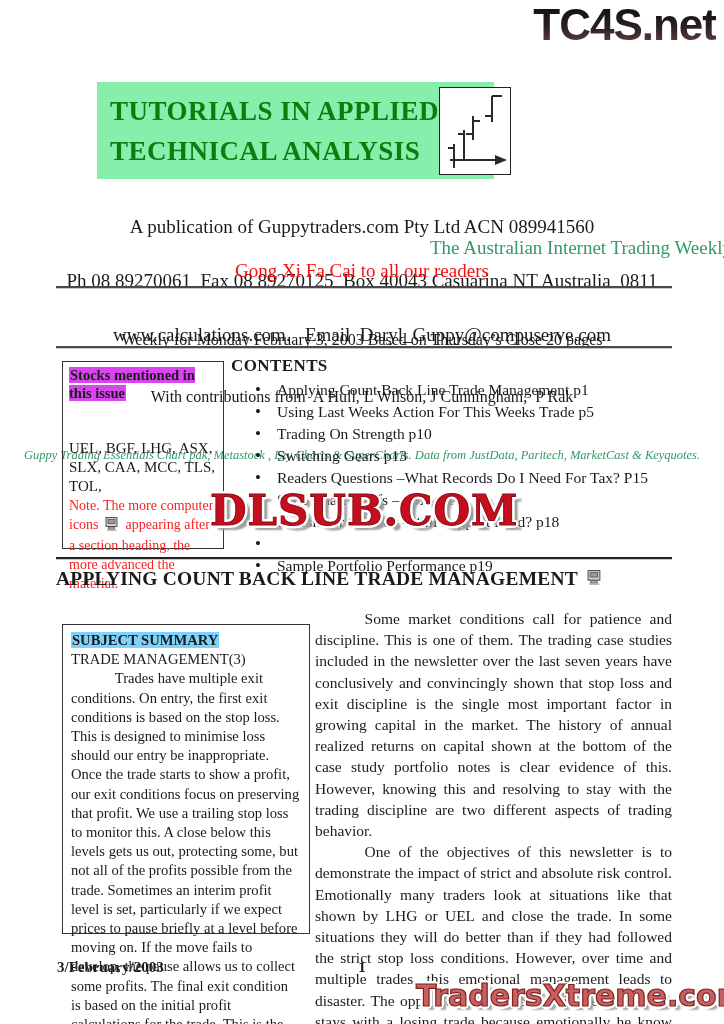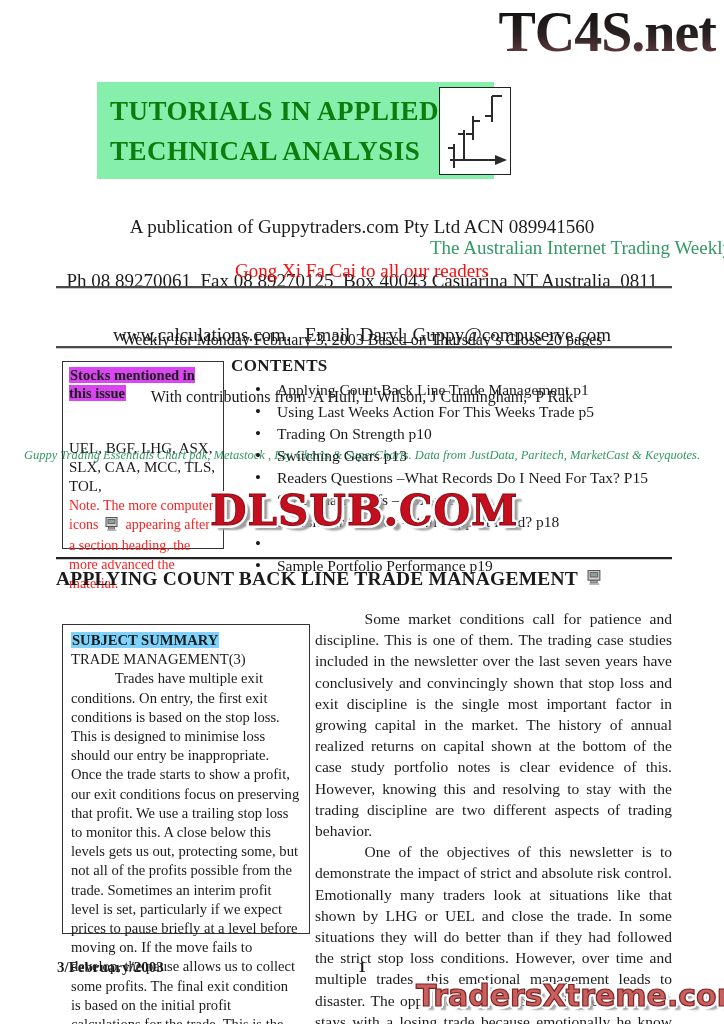--- a/index.html
+++ b/index.html
@@ -9,22 +9,22 @@
     background:#ffffff;
     margin:0 auto;
     font-family:"Liberation Serif",serif;
     color:#1b1b1b;
     overflow:hidden;
   }
 
   
   .wm-top{
     position:absolute;top:0px;right:8px;
-    font-family:Liberation Serif, serif;
-    font-weight:800;font-size:56px;letter-spacing:-1px;
+    font-family:Liberation Sans, sans-serif;
+    font-weight:800;font-size:44px;letter-spacing:-1px;
     background:linear-gradient(180deg,#121212 15%,#2a2222 55%,#7c4747 100%);
     -webkit-background-clip:text;background-clip:text;color:transparent;
   }
   .wm-mid{
     position:absolute;left:210px;top:490px;
     font-family:"DejaVu Serif",serif;font-weight:900;
     font-size:42px;letter-spacing:1px;line-height:1;
     color:#c50f1f;
     -webkit-text-stroke:1px #8c0a14;
     text-shadow:

